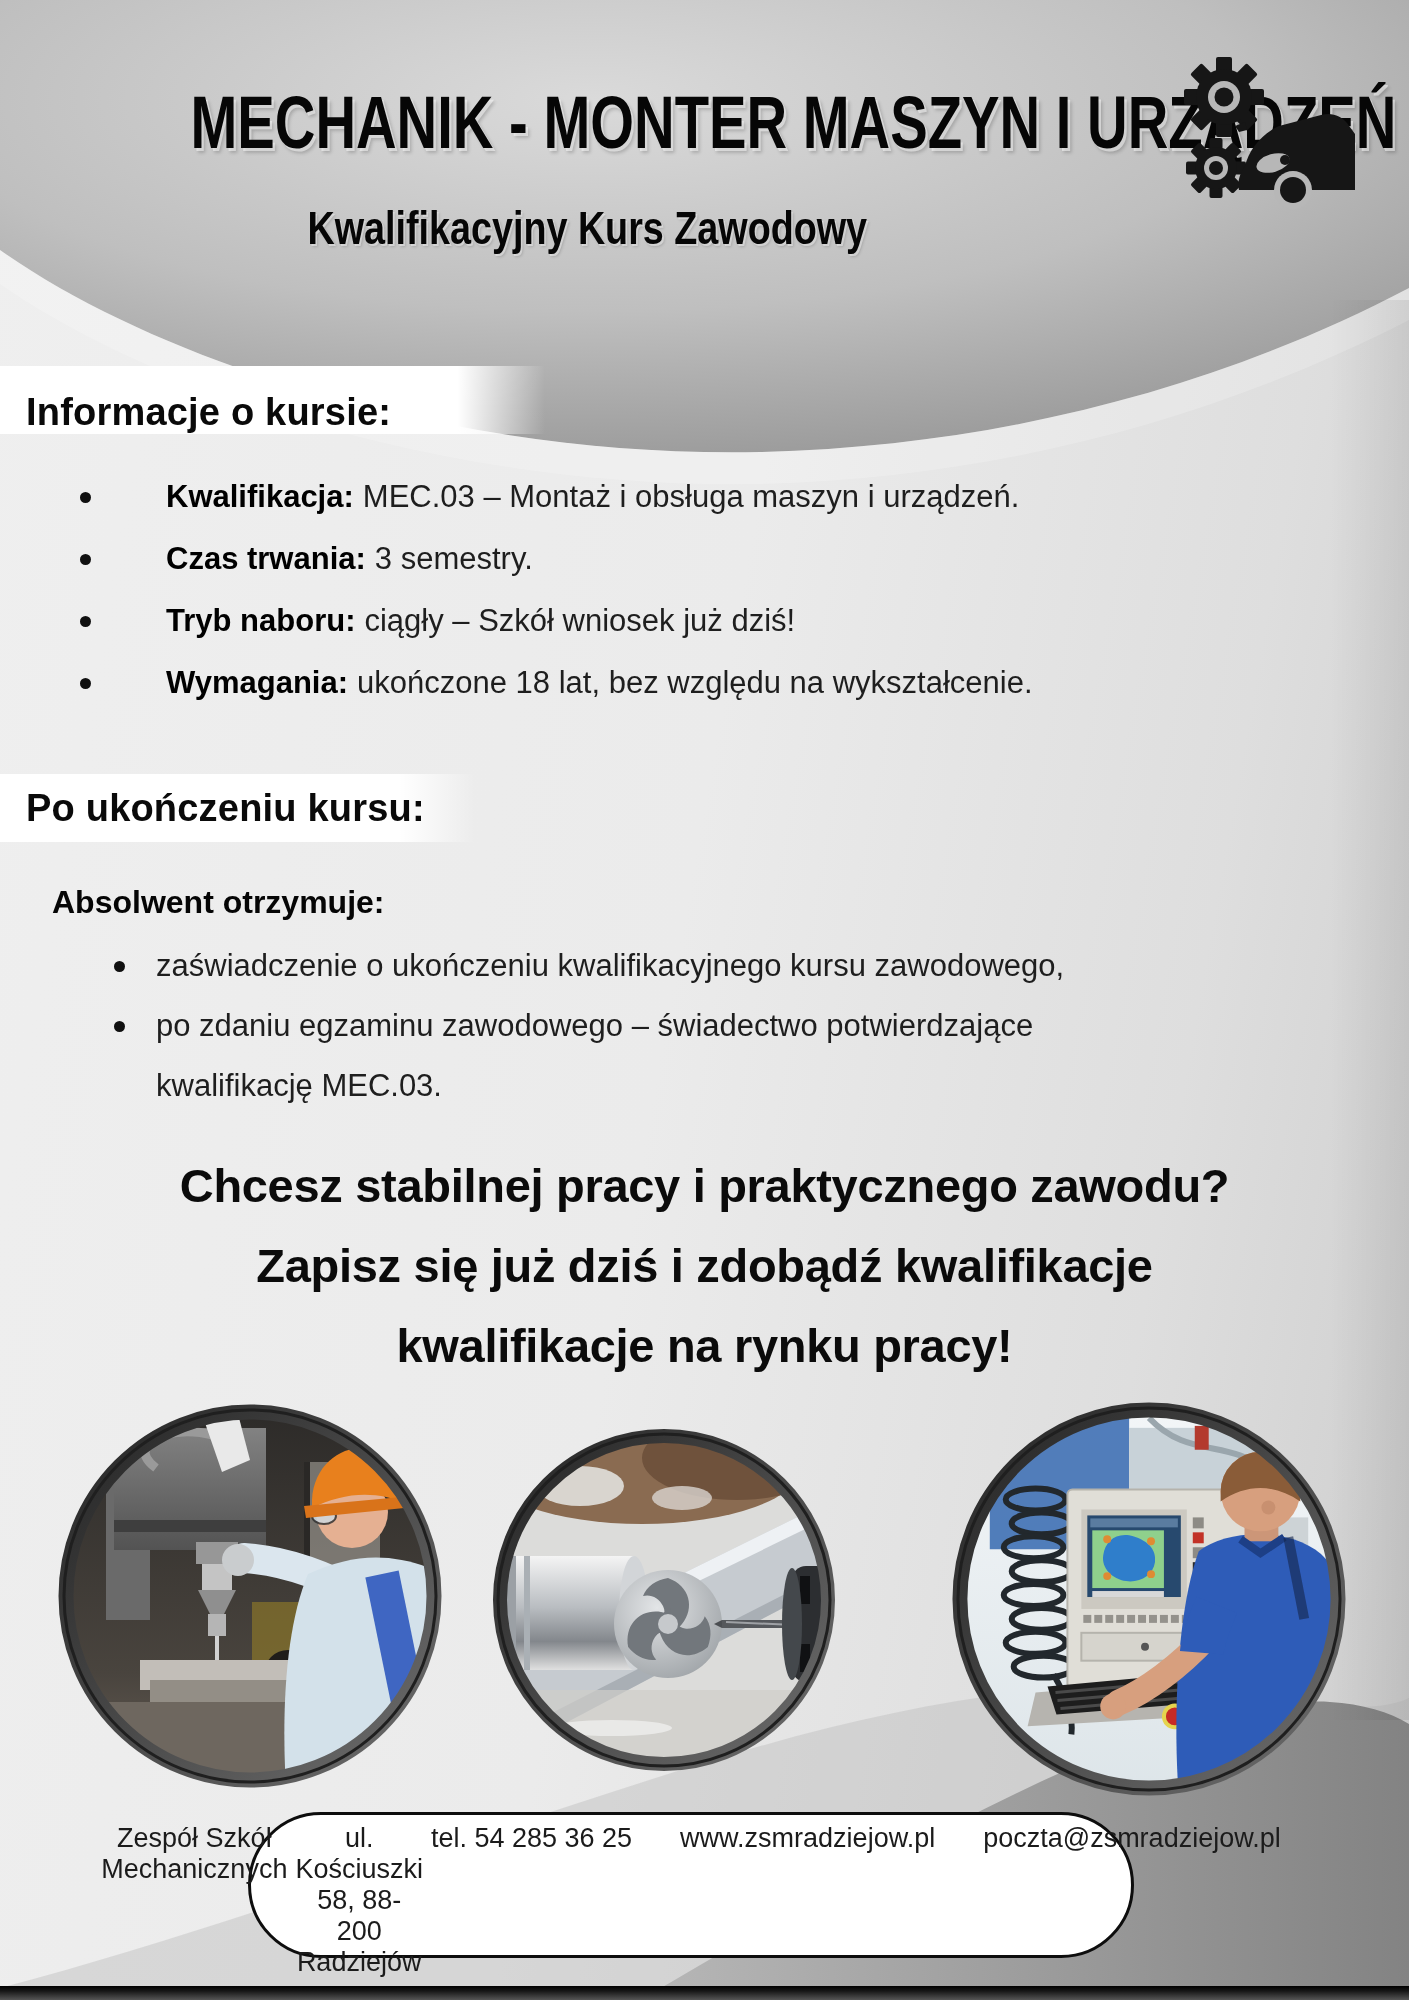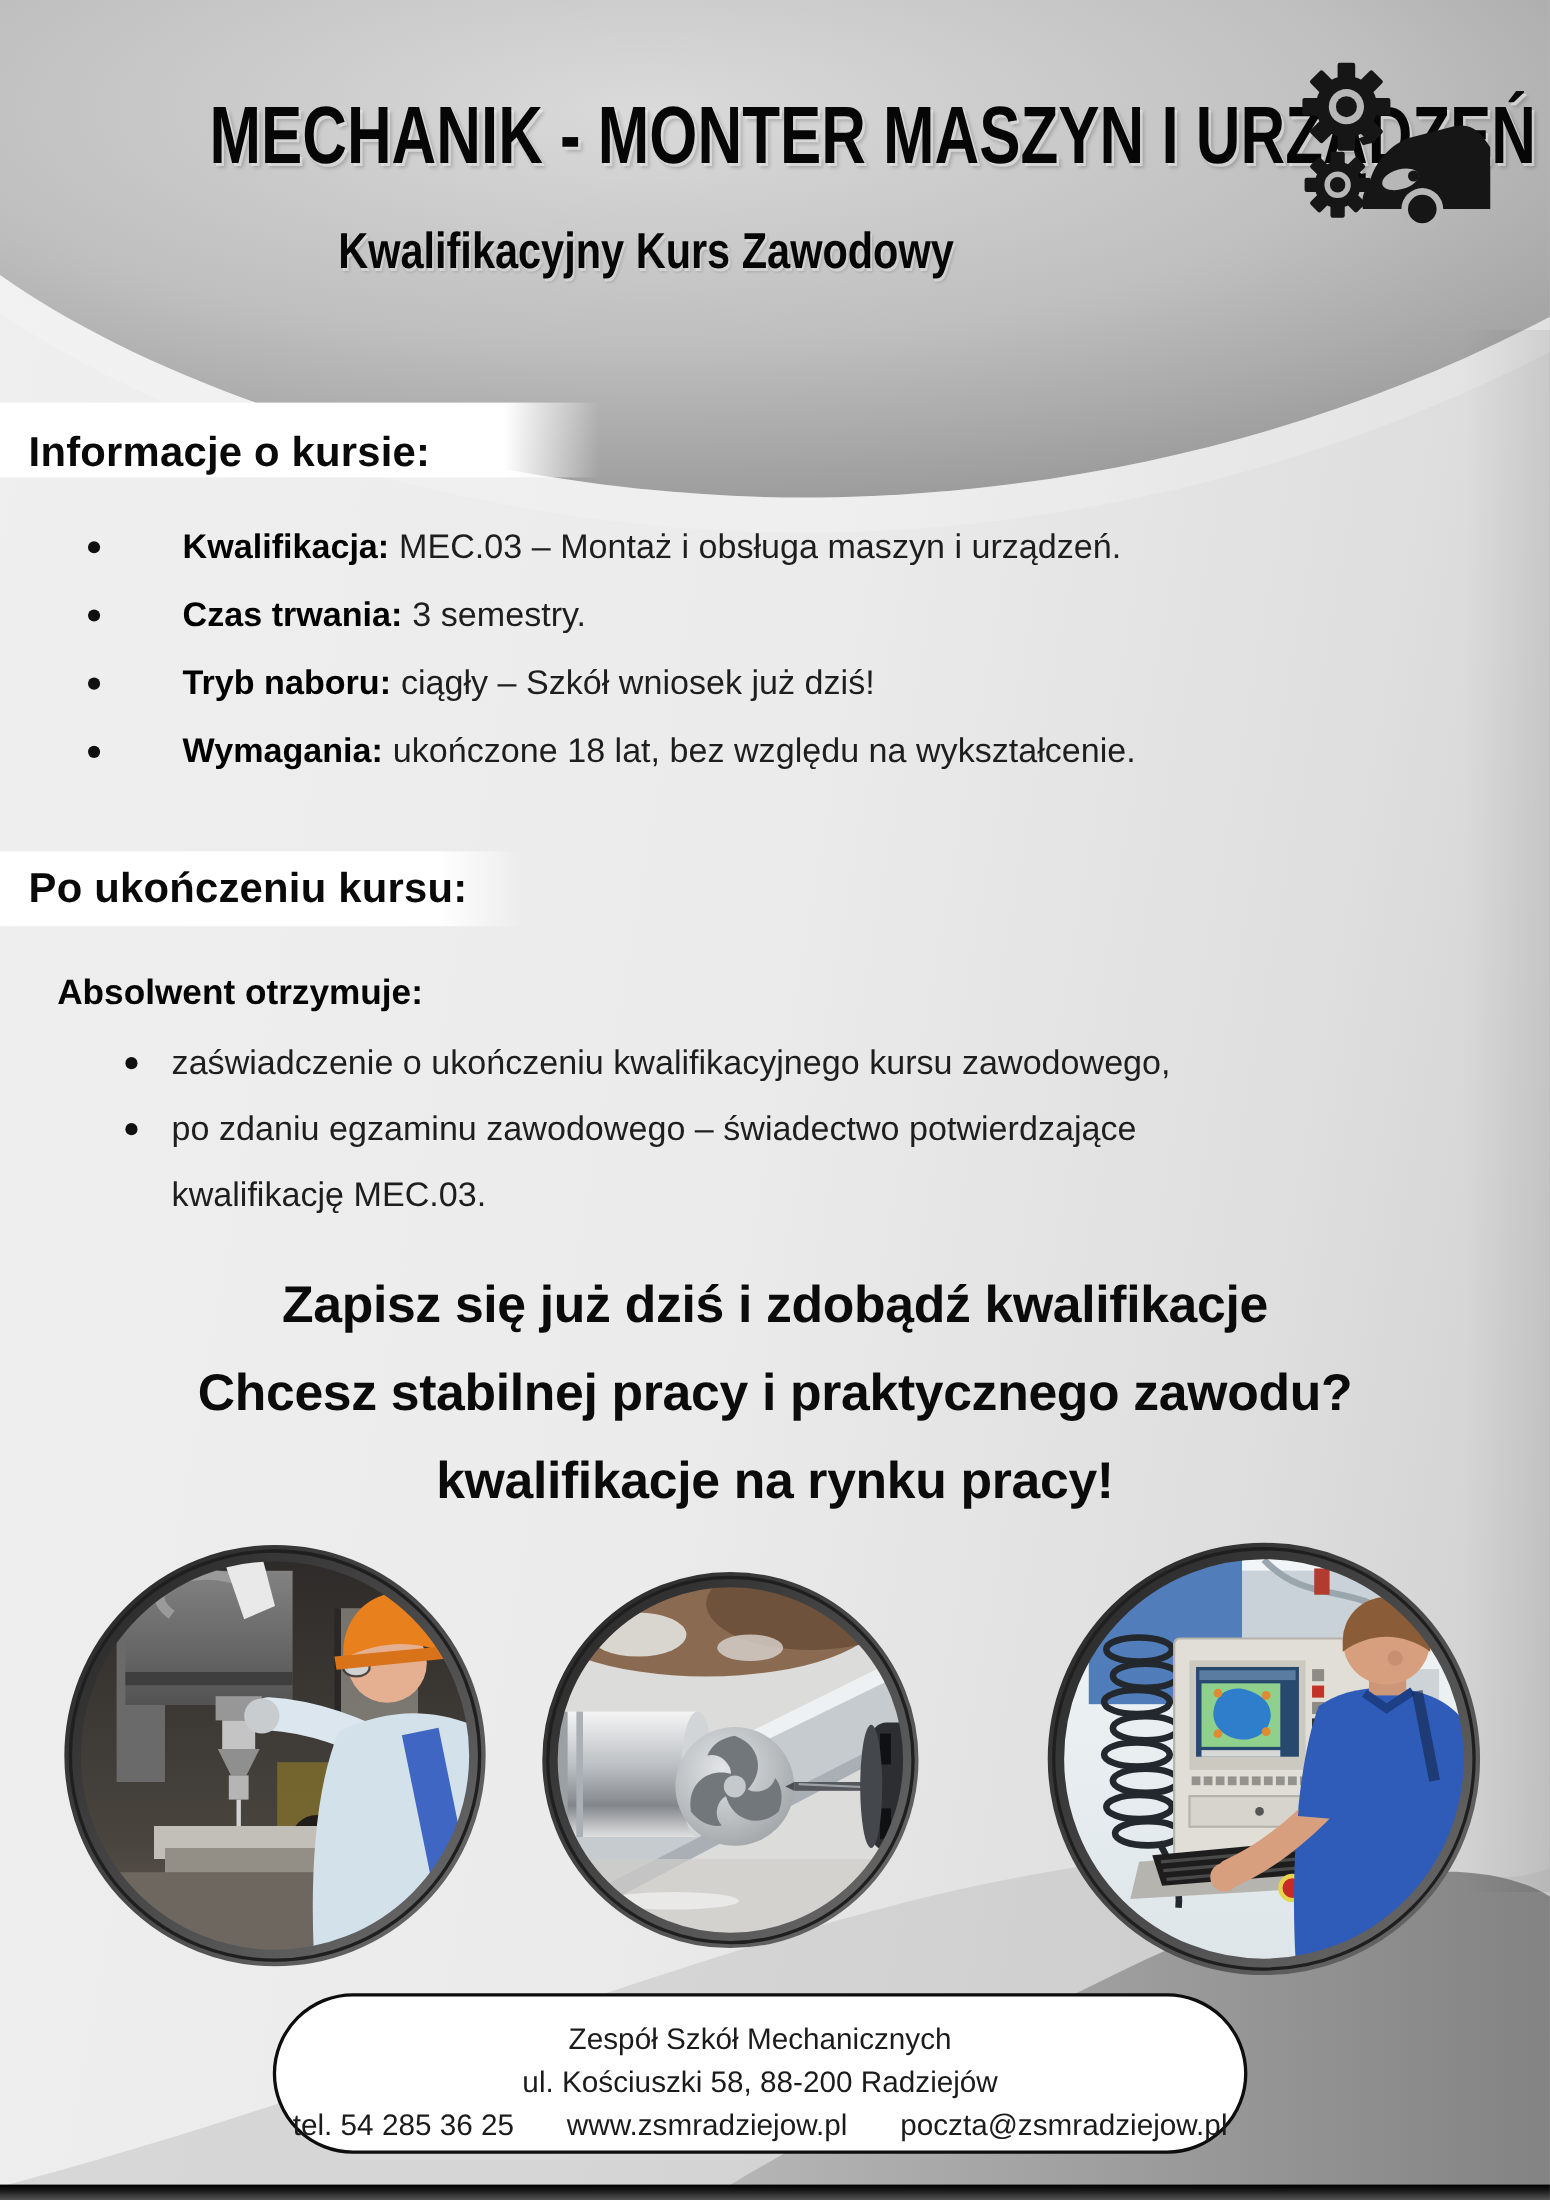--- a/index.html
+++ b/index.html
@@ -69,22 +69,22 @@
   
   .photo{position:absolute;}
   .p1{left:56px;top:1402px;width:388px;height:388px;}
   .p2{left:492px;top:1428px;width:344px;height:344px;}
   .p3{left:950px;top:1400px;width:398px;height:398px;}
 
   
   .footer-card{
     position:absolute;left:248px;top:1812px;width:886px;height:146px;box-sizing:border-box;
     background:#ffffff;border:3px solid #0d0d0d;border-radius:76px;
-    display:flex;flex-direction:column;gap:8px;
-    text-align:center;font-size:27px;color:#1b1b1b;padding:24px 34px;
+    display:flex;justify-content:center;gap:8px;
+    text-align:center;font-size:27px;color:#1b1b1b;padding:8px 34px;
   }
   .footer-card .row3{display:flex;justify-content:center;gap:48px;white-space:nowrap;}
 </style>
 </head>
 <body>
 
 <div class="page">
 
   <svg class="bg" width="1409" height="2000" viewBox="0 0 1409 2000" aria-hidden="true">
     <defs>
@@ -202,22 +202,22 @@
 
     <div class="subhead">Absolwent otrzymuje:</div>
 
     <ul class="blist list2">
       <li><span>zaświadczenie o ukończeniu kwalifikacyjnego kursu zawodowego,</span></li>
       <li><span>po zdaniu egzaminu zawodowego – świadectwo potwierdzające</span></li>
       <li class="cont"><span>kwalifikację MEC.03.</span></li>
     </ul>
 
     <div class="cta">
+      <div>Chcesz stabilnej pracy i praktycznego zawodu?</div>
       <div>Zapisz się już dziś i zdobądź kwalifikacje</div>
-      <div>Chcesz stabilnej pracy i praktycznego zawodu?</div>
       <div>kwalifikacje na rynku pracy!</div>
     </div>
 
     <svg class="photo p1" viewBox="0 0 388 388" role="img" aria-label="worker-in-orange-helmet-at-drill-press">
       <defs>
         <clipPath id="clip1">
             <circle cx="194" cy="194" r="178"></circle>
           </clipPath>
         <linearGradient id="s1bg" x1="0" y1="0" x2="0" y2="1">
           <stop offset="0%" stop-color="#2c2a28"></stop>

